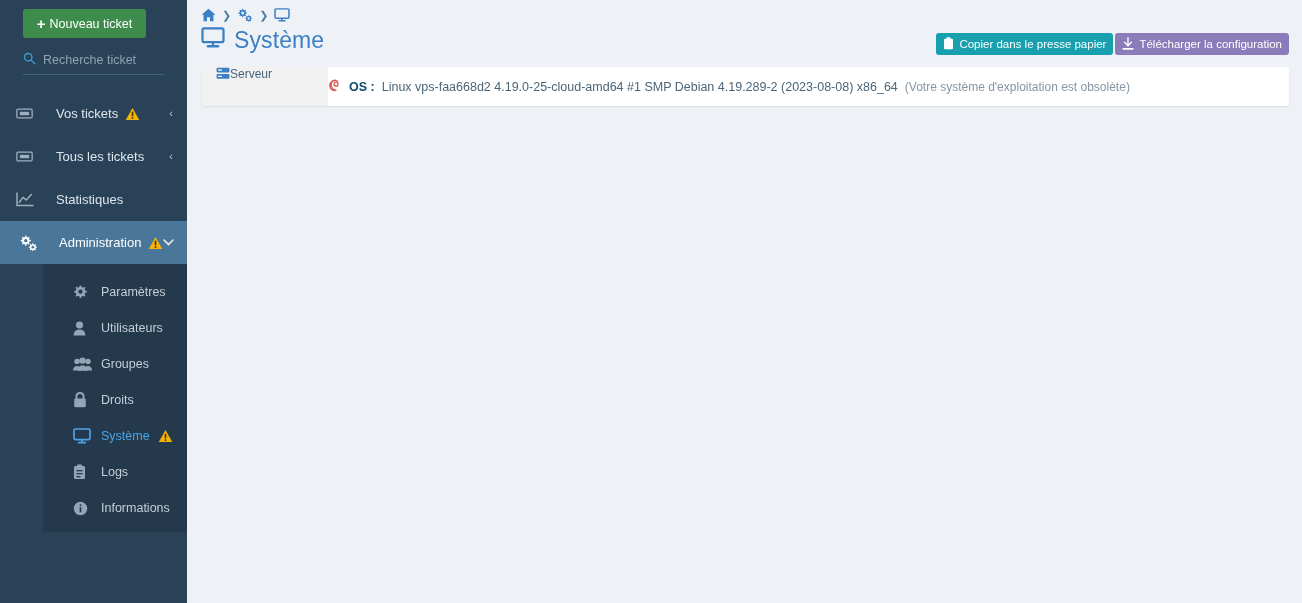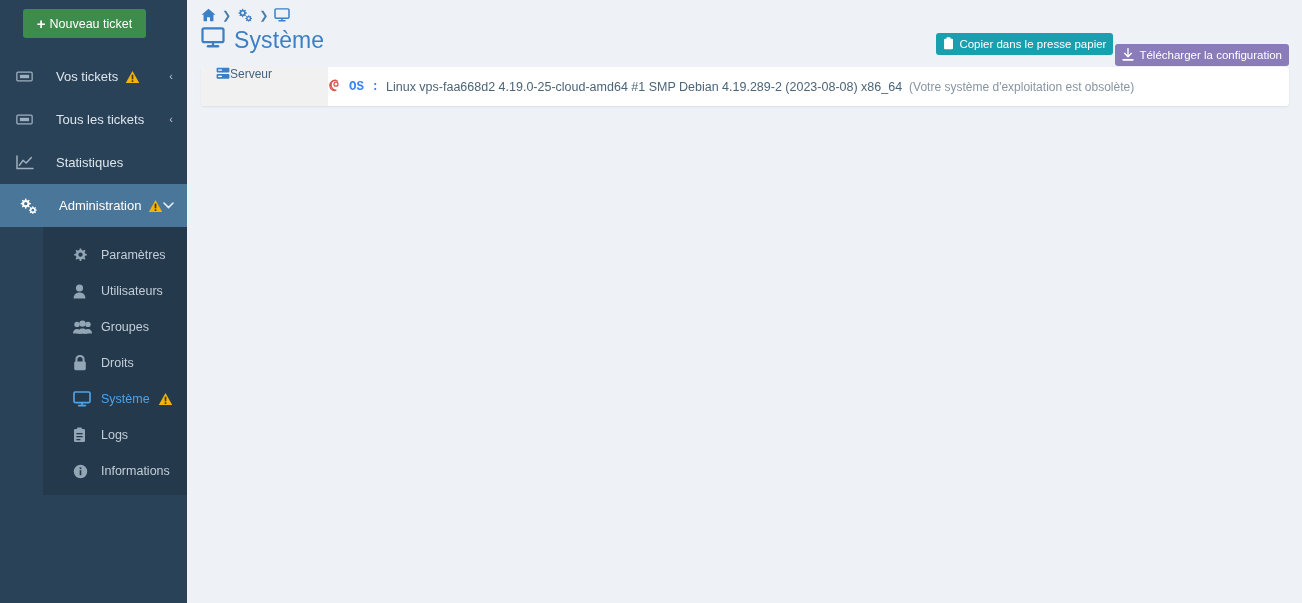--- a/index.html
+++ b/index.html
@@ -172,21 +172,21 @@
     padding: 0 7px;
     border: none;
     border-radius: 3px;
     color: #ffffff;
     font-size: 11.5px;
     font-family: "Liberation Sans", sans-serif;
     cursor: pointer;
     white-space: nowrap;
   }
   .btn-teal { background: #18a0af; }
-  .btn-purple { background: #8a7cb8; margin-top: 11px; }
+  .btn-purple { background: #8a7cb8; }
 
   .card {
     margin: 6px 13px 0 14px;
     background: #ffffff;
     border-radius: 4px;
     box-shadow: 0 1px 2px rgba(40,60,80,0.10);
     display: flex;
     align-items: stretch;
     min-height: 39px;
     overflow: hidden;
@@ -214,37 +214,46 @@
     padding: 0 14px 0 0;
   }
   .os-line {
     display: flex;
     align-items: center;
     gap: 7px;
     font-size: 12.5px;
     color: #4b6579;
     white-space: nowrap;
   }
-  .os-label { font-weight: bold; color: #3b82f6; font-family: Liberation Mono, monospace; }
+  .os-label { font-weight: bold; color: #0c4a6e; }
   .os-note { color: #8795a3; font-size: 12px; }
 </style>
 </head>
 <body>
 
 <div id="app">
 
   <aside id="sidebar">
 
     <div class="newticket-wrap">
       <button class="newticket">
         <span class="plus">+</span>
         <span>Nouveau ticket</span>
       </button>
     </div>
 
+    <div class="search-wrap">
+      <span>
+        <svg width="13" height="13" viewBox="0 0 16 16" fill="none" stroke="#3f9bc9" stroke-width="1.7">
+          <circle cx="6.4" cy="6.4" r="4.6"></circle>
+            <path d="M10.1 10.1 L14.6 14.6" stroke-linecap="round"></path>
+        </svg>
+      </span>
+      <input class="search-input" type="text" placeholder="Recherche ticket" style="">
+    </div>
 
     <nav class="nav">
 
       <div class="nav-item">
         <span class="ico">
           <svg width="17" height="13" viewBox="0 0 20 14" fill="none" stroke="#9eb0bf" stroke-width="1.5">
             <rect x="1" y="1.8" width="18" height="10.4" rx="1.4"></rect>
             <rect x="4.6" y="5" width="10.8" height="4" fill="#9eb0bf" stroke="none"></rect>
           </svg>
         </span>

